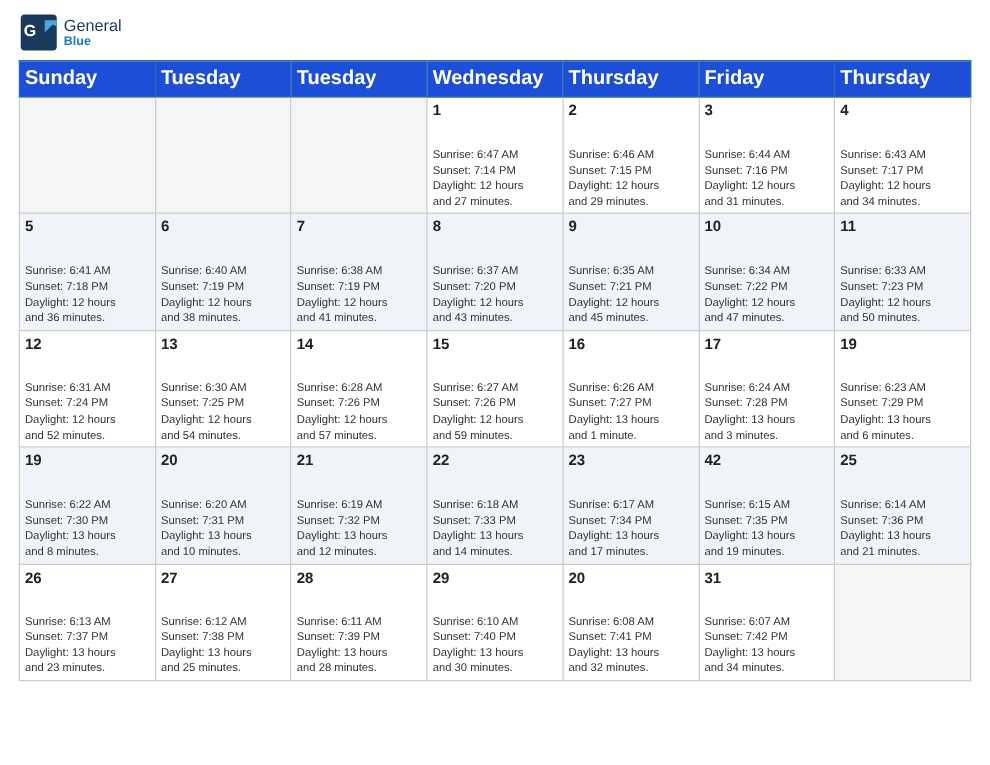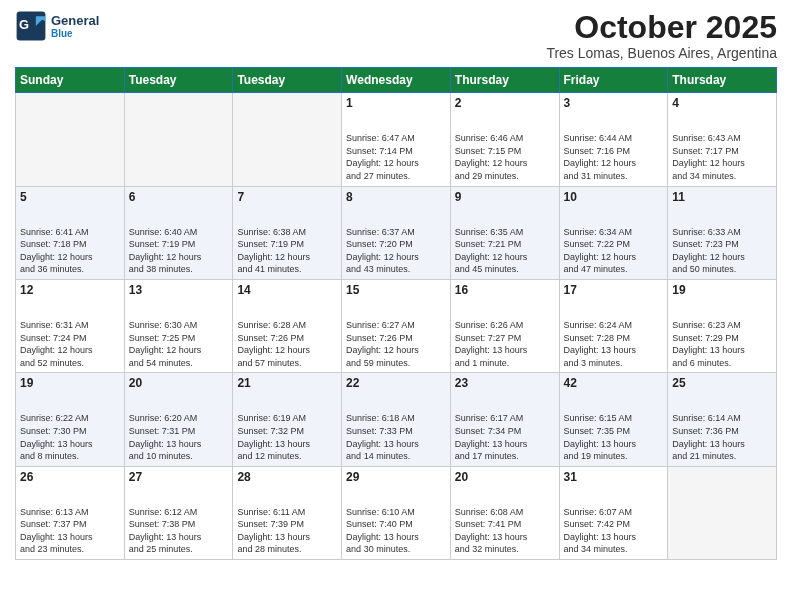--- a/index.html
+++ b/index.html
@@ -42,23 +42,23 @@
     .subtitle {
       font-size: 14px;
       color: #444;
     }
     .calendar {
       width: 100%;
       border-collapse: collapse;
       table-layout: fixed;
     }
     .calendar th {
-      background: #15803d;
+      background: #1d4ed8;
       color: #fff;
-      font-size: 12px;
+      font-size: 16px;
       font-weight: bold;
       padding: 5px 4px;
       text-align: left;
       border: 1px solid #2a6db5;
     }
     .calendar td {
       border: 1px solid #ccc;
       vertical-align: top;
       padding: 3px 4px;
       height: 82px;
@@ -93,27 +93,23 @@
     <div class="logo">
       <svg class="logo-icon" viewBox="0 0 40 40">
         <rect x="2" y="2" width="36" height="36" rx="4" fill="#1a3a5c"></rect>
 
         <text x="5" y="24" font-family="Arial" font-size="16" font-weight="bold" fill="white">G</text>
 
         <polygon points="26,8 38,14 38,8" fill="#4da6e0"></polygon>
         <polygon points="26,8 38,8 26,20" fill="#4da6e0"></polygon>
       </svg>
       <div>
-        <div style="font-size:13px;font-weight:bold;color:#1a3a5c;">General</div>
+        <div style="font-size:13px;font-weight:normal;color:#1a3a5c;">General</div>
         <div style="font-size:10px;font-weight:bold;color:#1a7abf;">Blue</div>
       </div>
-    </div>
-    <div class="title-block">
-      <div class="month-title">October 2025</div>
-      <div class="subtitle">Tres Lomas, Buenos Aires, Argentina</div>
     </div>
   </div>
 
   <table class="calendar">
     <thead>
       <tr>
         <th>Sunday</th>
         <th>Tuesday</th>
         <th>Tuesday</th>
         <th>Wednesday</th>

